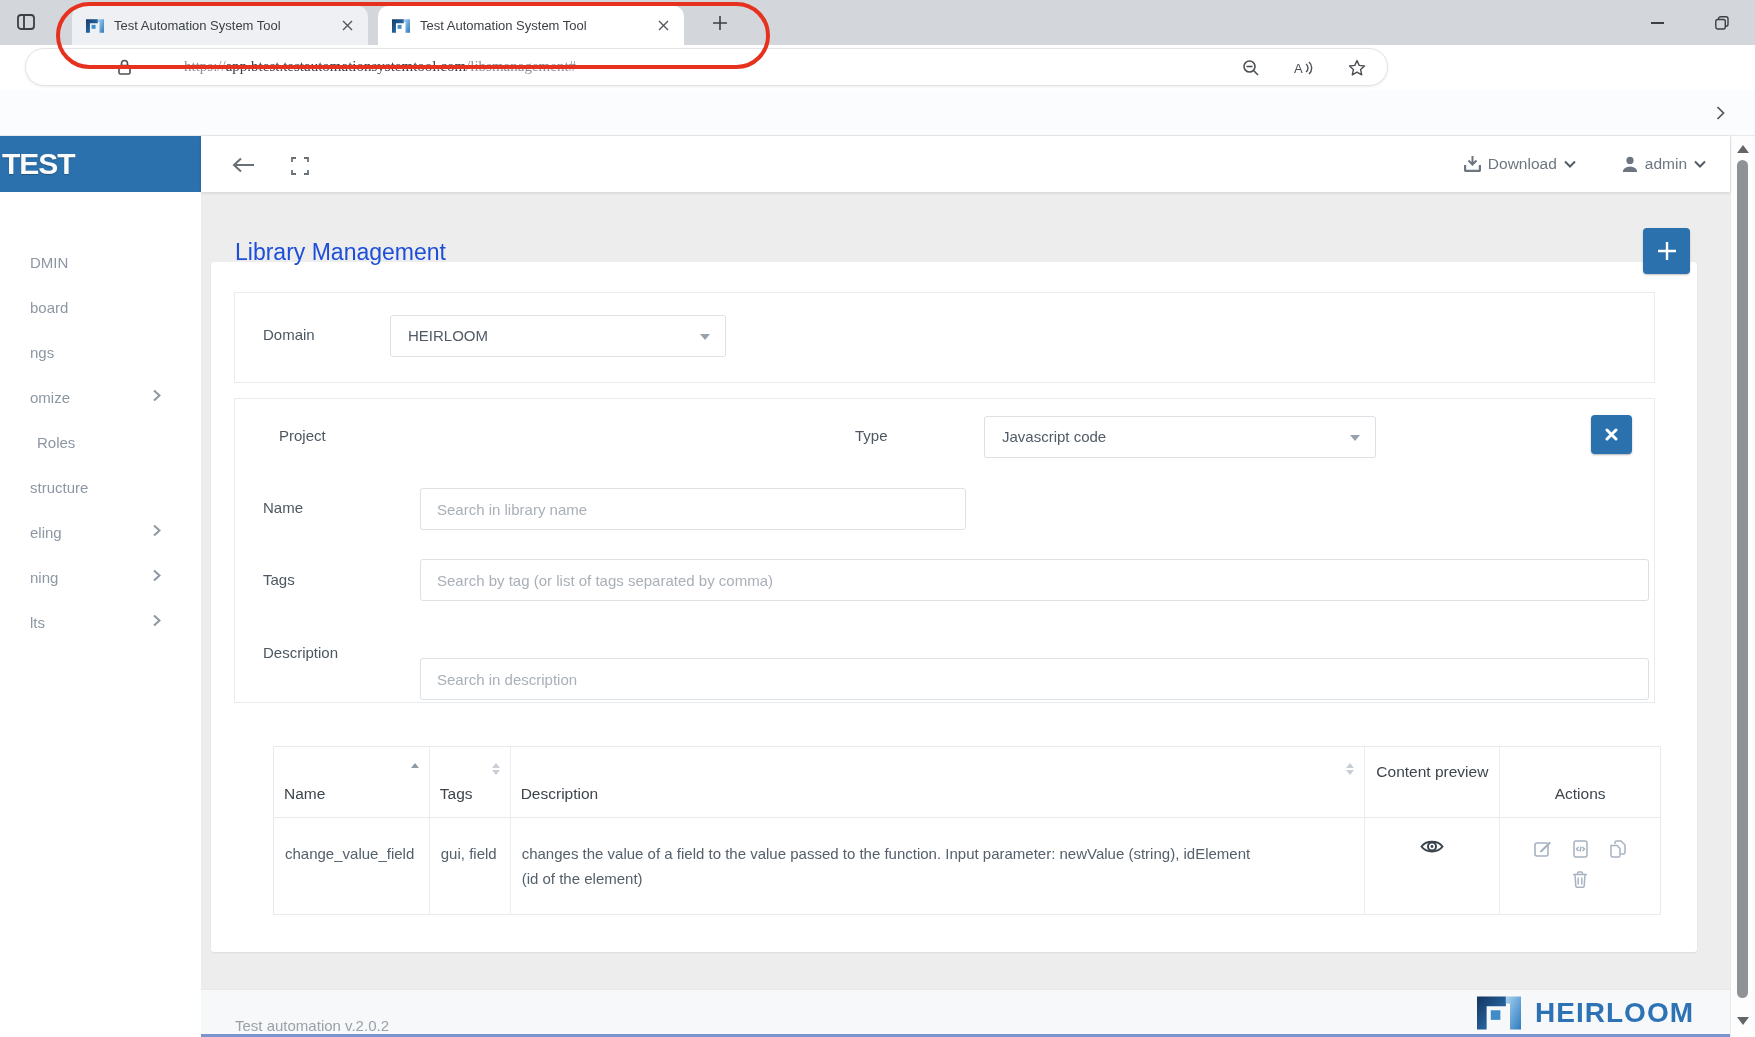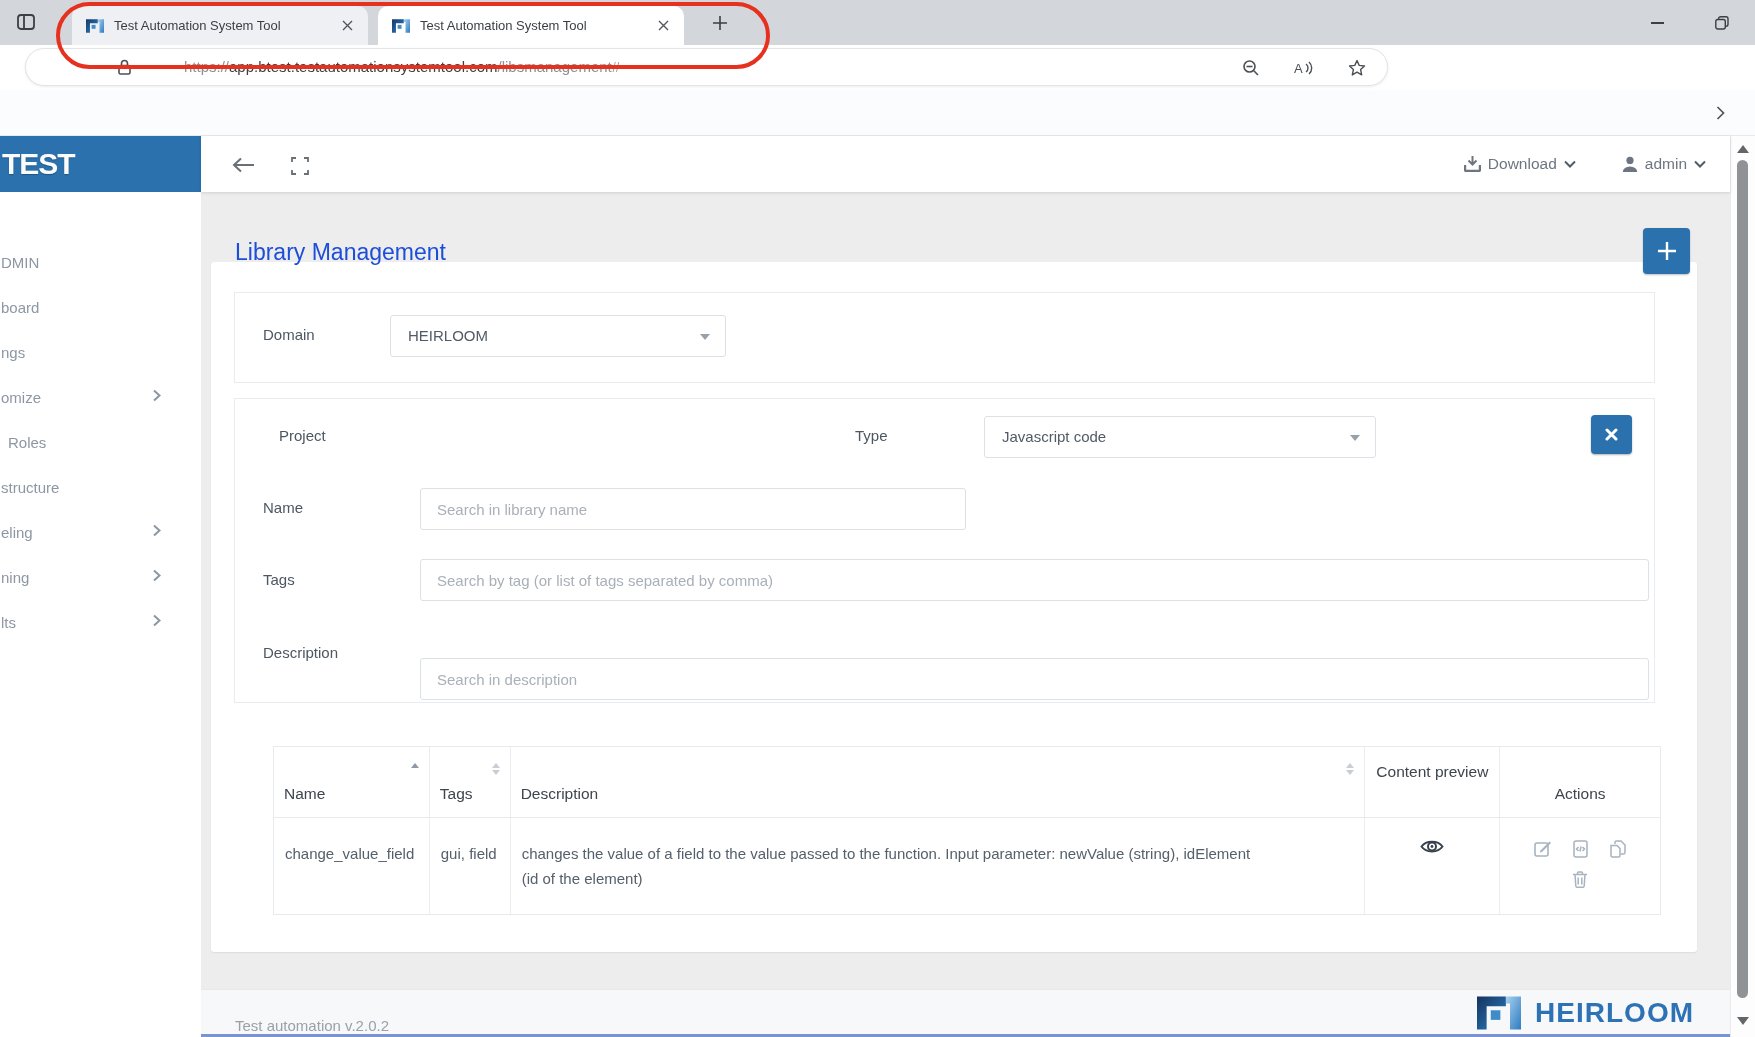--- a/index.html
+++ b/index.html
@@ -15,39 +15,39 @@
   .tab-title { font-size:13px; color:#3b3f44; white-space:nowrap; overflow:hidden; text-overflow:ellipsis; flex:1; margin-left:10px; }
   .tab-close { width:18px; height:18px; display:flex; align-items:center; justify-content:center; flex:none; }
   .newtab { position:absolute; left:706px; top:9px; width:28px; height:28px; display:flex; align-items:center; justify-content:center; }
   .win-btn { position:absolute; top:0; width:55px; height:45px; display:flex; align-items:center; justify-content:center; }
   .win-min { left:1630px; } .win-restore { left:1694px; }
   .min-line { width:13px; height:2px; background:#3c3f43; }
 
   .toolbar { position:absolute; left:0; top:45px; width:1755px; height:45px; background:#ffffff; }
   .urlbar { position:absolute; left:25px; top:3px; width:1363px; height:38px; background:#fff; border:1px solid #e2e4e8; border-radius:19px; box-shadow:0 1px 3px rgba(0,0,0,.08); }
   .lock-wrap { position:absolute; left:92px; top:10px; }
-  .url-text { position:absolute; left:158px; top:9px; font-size:15px; white-space:nowrap; }
+  .url-text { position:absolute; left:158px; top:9px; font-size:15px; white-space:nowrap;font-family:Liberation Serif, serif; }
   .url-dim { color:#8b9096; } .url-dark { color:#3b4045; }
   .pill-icon { position:absolute; top:7px; width:24px; height:24px; display:flex; align-items:center; justify-content:center; }
   .tb-icon { position:absolute; top:55px; width:24px; height:24px; display:flex; align-items:center; justify-content:center; }
   .tb-divider { position:absolute; top:57px; left:1457px; width:1px; height:20px; background:#d4d7da; }
   .dots { display:flex; gap:3px; } .dots i { width:3px; height:3px; border-radius:50%; background:#3c3f43; }
   .ess-dot { position:absolute; right:-2px; bottom:-2px; width:9px; height:9px; border-radius:50%; background:#1e9e46; border:1px solid #fff; }
   .ess-wrap { position:relative; }
 
   .subbar { position:absolute; left:0; top:90px; width:1755px; height:46px; background:#fbfcfd; border-bottom:1px solid #e7e9ec; }
   .subbar-chevron { position:absolute; left:1710px; top:13px; width:20px; height:20px; display:flex; align-items:center; justify-content:center; }
 
   
   .sidebar { position:absolute; left:0; top:136px; width:201px; height:901px; background:#fff; }
   .side-logo { position:absolute; left:0; top:0; width:201px; height:56px; background:#2a71ad; display:flex; align-items:center; }
   .side-logo span { color:#fbfbfb; font-size:30px; font-weight:800; letter-spacing:-1px; margin-left:2px; text-shadow:0 1px 1px rgba(0,0,0,.25); }
   .side-items { position:absolute; left:0; top:104px; width:201px; }
   .side-item { position:relative; height:45px; display:flex; align-items:center; }
-  .side-label { font-size:15px; color:#8d97a3; margin-left:1px; white-space:nowrap; }
+  .side-label { font-size:15px; color:#8d97a3; margin-left:1px; white-space:nowrap;padding-left:29px; }
   .side-chevron { position:absolute; left:153px; top:14px; }
 
   
   .appheader { position:absolute; left:201px; top:136px; width:1529px; height:56px; background:#fff; box-shadow:0 1px 3px rgba(0,0,0,.12); z-index:5; }
   .back-btn { position:absolute; left:28px; top:17px; width:30px; height:24px; display:flex; align-items:center; justify-content:center; }
   .expand-btn { position:absolute; left:88px; top:19px; width:22px; height:22px; display:flex; align-items:center; justify-content:center; }
   .hdr-right { position:absolute; right:24px; top:0; height:56px; display:flex; align-items:center; gap:46px; }
   .hdr-group { display:flex; align-items:center; gap:7px; font-size:15.5px; color:#6d7680; }
 
   

